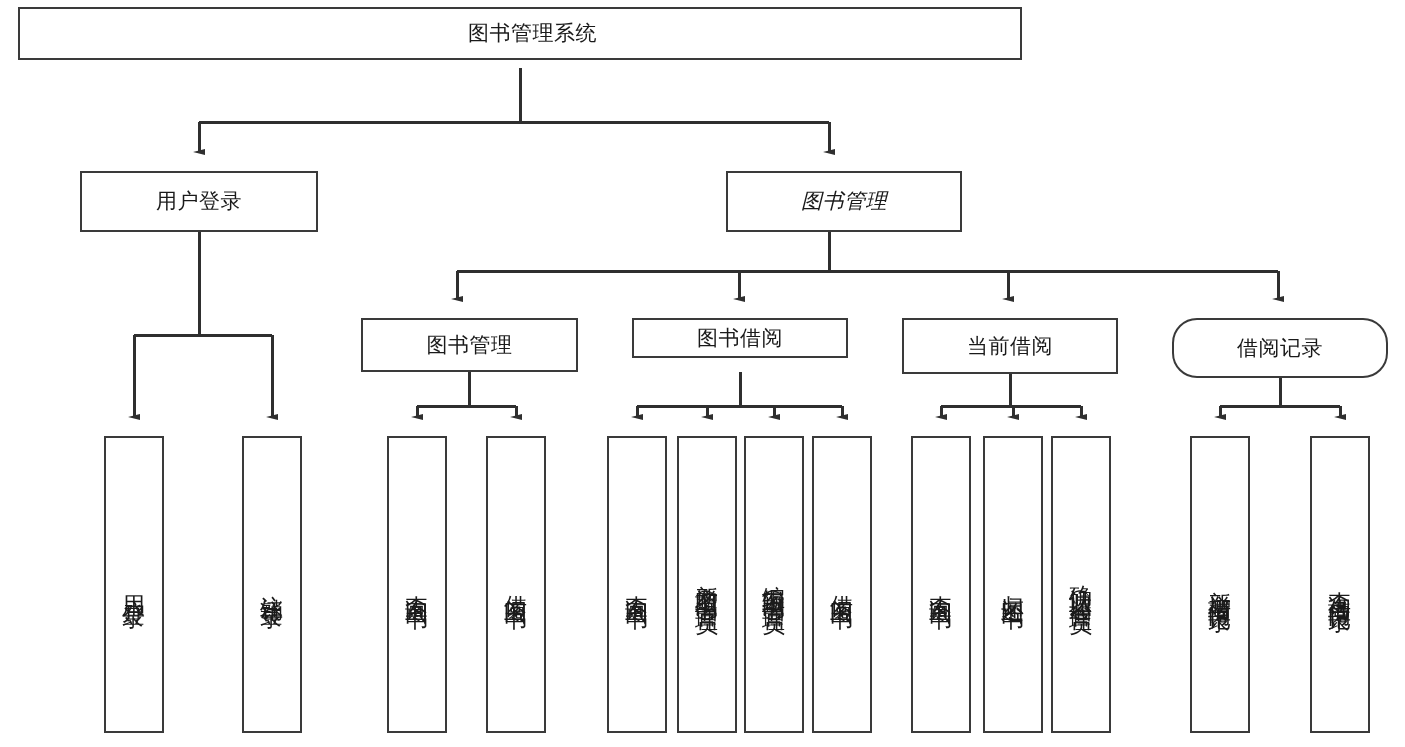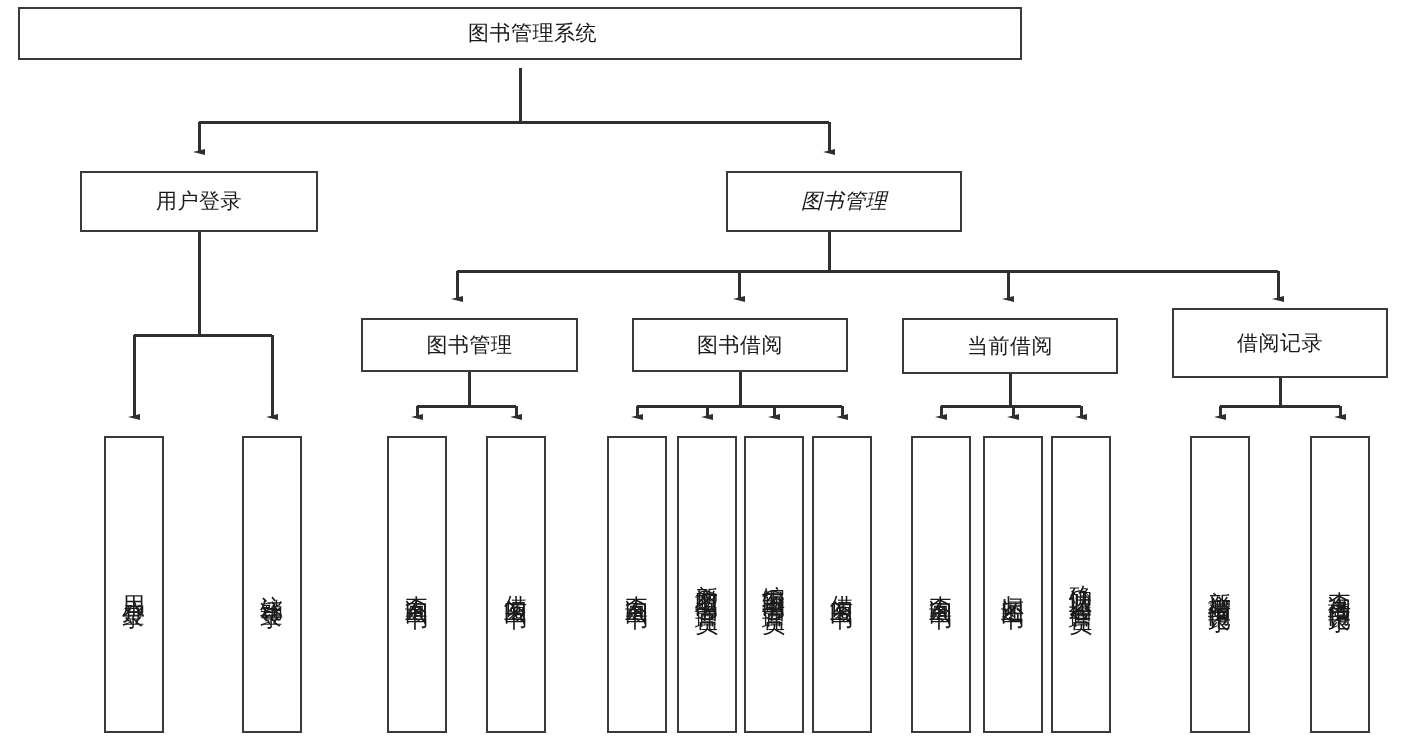--- a/index.html
+++ b/index.html
@@ -129,27 +129,27 @@
   <div class="node horiz" id="n-l2-0" style="left: 80px; top: 171px; width: 238px; height: 61px;">
     <span class="lbl">用户登录</span>
   </div>
   <div class="node horiz" id="n-l2-1" style="left: 726px; top: 171px; width: 236px; height: 61px; font-style: italic;">
     <span class="lbl">图书管理</span>
   </div>
 
   <div class="node horiz" id="n-l3-0" style="left: 361px; top: 318px; width: 217px; height: 54px;">
     <span class="lbl">图书管理</span>
   </div>
-  <div class="node horiz" id="n-l3-1" style="left: 632px; top: 318px; width: 216px; height: 54px;">
+  <div class="node horiz" id="n-l3-1" style="left: 632px; top: 318px; width: 216px; height: 40px;">
     <span class="lbl">图书借阅</span>
   </div>
   <div class="node horiz" id="n-l3-2" style="left: 902px; top: 318px; width: 216px; height: 56px;">
     <span class="lbl">当前借阅</span>
   </div>
-  <div class="node horiz" id="n-l3-3" style="left: 1172px; top: 308px; width: 216px; height: 70px;">
+  <div class="node horiz" id="n-l3-3" style="left: 1172px; top: 318px; width: 216px; height: 60px; border-radius: 25px;">
     <span class="lbl">借阅记录</span>
   </div>
 
   <div class="node vert" id="n-l4-0" style="left: 104px; top: 436px; width: 60px; height: 297px;">
     <span class="lbl">用户登录</span>
   </div>
   <div class="node vert" id="n-l4-1" style="left: 242px; top: 436px; width: 60px; height: 297px;">
     <span class="lbl">注销登录</span>
   </div>
   <div class="node vert" id="n-l4-2" style="left: 387px; top: 436px; width: 60px; height: 297px;">

